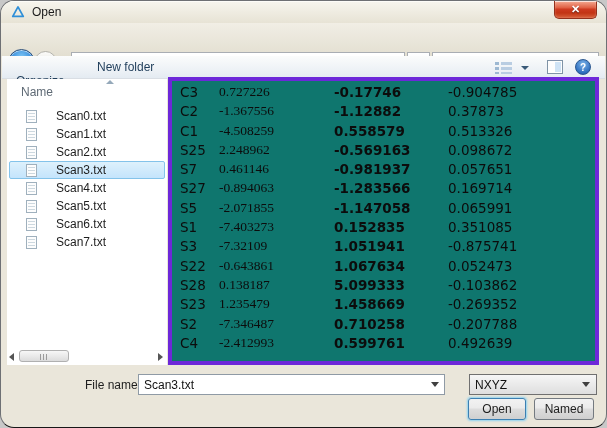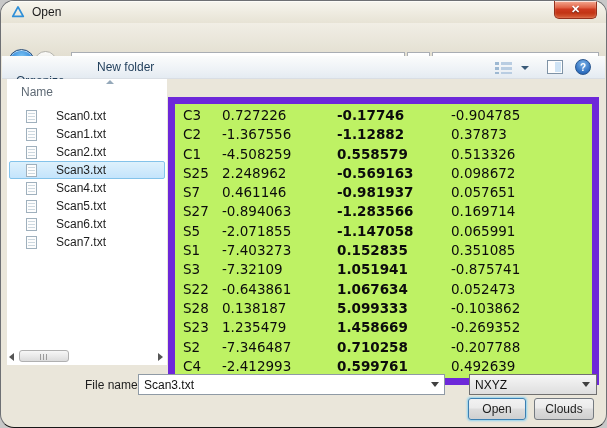--- a/index.html
+++ b/index.html
@@ -86,28 +86,28 @@
   .hscroll{position:absolute;left:6px;top:348px;width:160px;height:14px;}
   .hs-left{position:absolute;left:2px;top:4px;width:0;height:0;
     border-top:4px solid transparent;border-bottom:4px solid transparent;border-right:5px solid #555;}
   .hs-right{position:absolute;right:4px;top:4px;width:0;height:0;
     border-top:4px solid transparent;border-bottom:4px solid transparent;border-left:5px solid #555;}
   .hs-thumb{position:absolute;left:12px;top:1px;width:50px;height:12px;border-radius:3px;
     border:1px solid #b0b0b0;background:linear-gradient(#f7f7f7,#dcdcdc);}
   .hs-thumb::after{content:"";position:absolute;left:50%;top:3px;width:7px;height:6px;margin-left:-4px;
     background:repeating-linear-gradient(90deg,#9b9b9b 0 1px,transparent 1px 3px);}
   
-  .preview{position:absolute;left:167px;top:76px;width:431px;height:288px;background:#bef264;
-    border:7px solid #6d28d9;overflow:hidden;margin-top:20px;}
+  .preview{position:absolute;left:167px;top:76px;width:431px;height:288px;background:#0f766e;
+    border:4px solid #6d28d9;overflow:hidden;}
   .pv-row{position:relative;height:19.3px;font-family:"DejaVu Sans",sans-serif;
     font-size:13.5px;color:#0c0c0c;}
   .pv-rows{padding-top:2px;}
   .pv-c{position:absolute;top:1px;white-space:pre;}
   .pv-c0{left:8px;}
-  .pv-c1{left:47px;}
+  .pv-c1{left:47px;font-family:Liberation Serif, serif;}
   .pv-c2{left:162px;font-weight:bold;}
   .pv-c3{left:276px;}
   
   .filename-label{position:absolute;left:84px;top:377px;color:#1e1e1e;}
   .filename-combo{position:absolute;left:137px;top:373px;width:307px;height:21px;background:#fff;
     border:1px solid #8f9aa5;display:flex;align-items:center;}
   .filename-combo input{flex:1;border:none;outline:none;min-width:0;padding:0 5px;
     font-family:"Liberation Sans",sans-serif;font-size:12px;color:#111;background:transparent;}
   .combo-caret{flex:0 0 auto;margin-right:5px;width:0;height:0;
     border-left:4px solid transparent;border-right:4px solid transparent;border-top:5px solid #404040;}
@@ -337,16 +337,16 @@
     <span class="combo-caret"></span>
   </div>
   <div class="filetype-select">
     <span>NXYZ</span>
     <span class="combo-caret"></span>
   </div>
   <div class="btn open-btn">
     <span>Open</span>
   </div>
   <div class="btn cancel-btn">
-    <span>Clouds</span>
+    <span>Named</span>
   </div>
 
 </div>
 
 </body></html>

